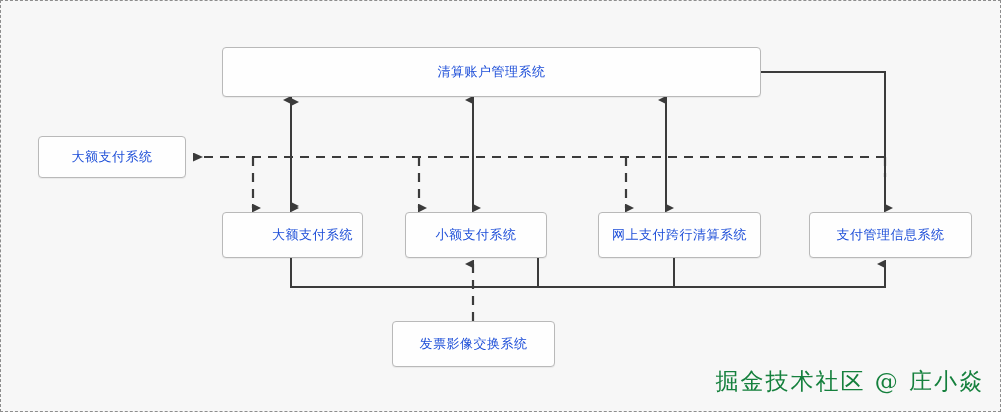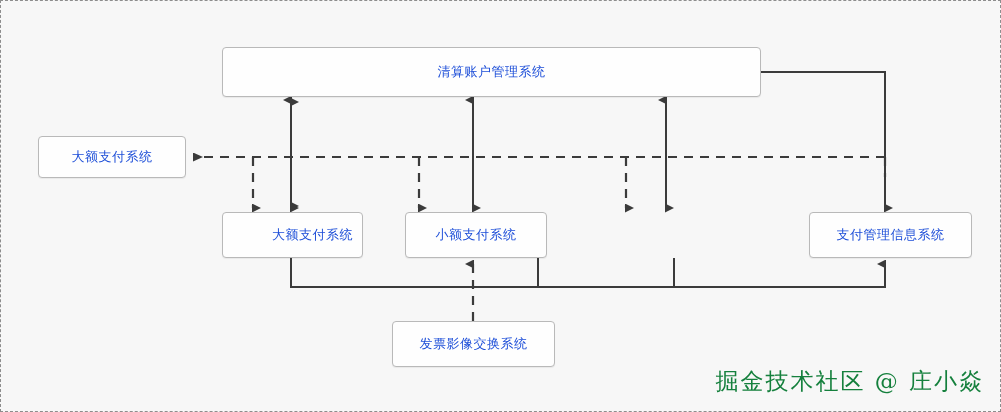--- a/index.html
+++ b/index.html
@@ -134,20 +134,23 @@
   </div>
 
   <div class="node" style="left:221px; top:211px; width:141px; height:46px;padding-left:40px;">
     <span class="node-label">大额支付系统</span>
   </div>
 
   <div class="node" style="left:404px; top:211px; width:142px; height:46px;">
     <span class="node-label">小额支付系统</span>
   </div>
 
+  <div class="node" style="left:597px; top:211px; width:163px; height:46px;">
+    <span class="node-label">网上支付跨行清算系统</span>
+  </div>
 
   <div class="node" style="left:391px; top:320px; width:163px; height:46px;">
     <span class="node-label">发票影像交换系统</span>
   </div>
 
   <div class="node" style="left:808px; top:211px; width:163px; height:46px;">
     <span class="node-label">支付管理信息系统</span>
   </div>
 
   <div id="watermark">掘金技术社区 @ 庄小焱</div>

